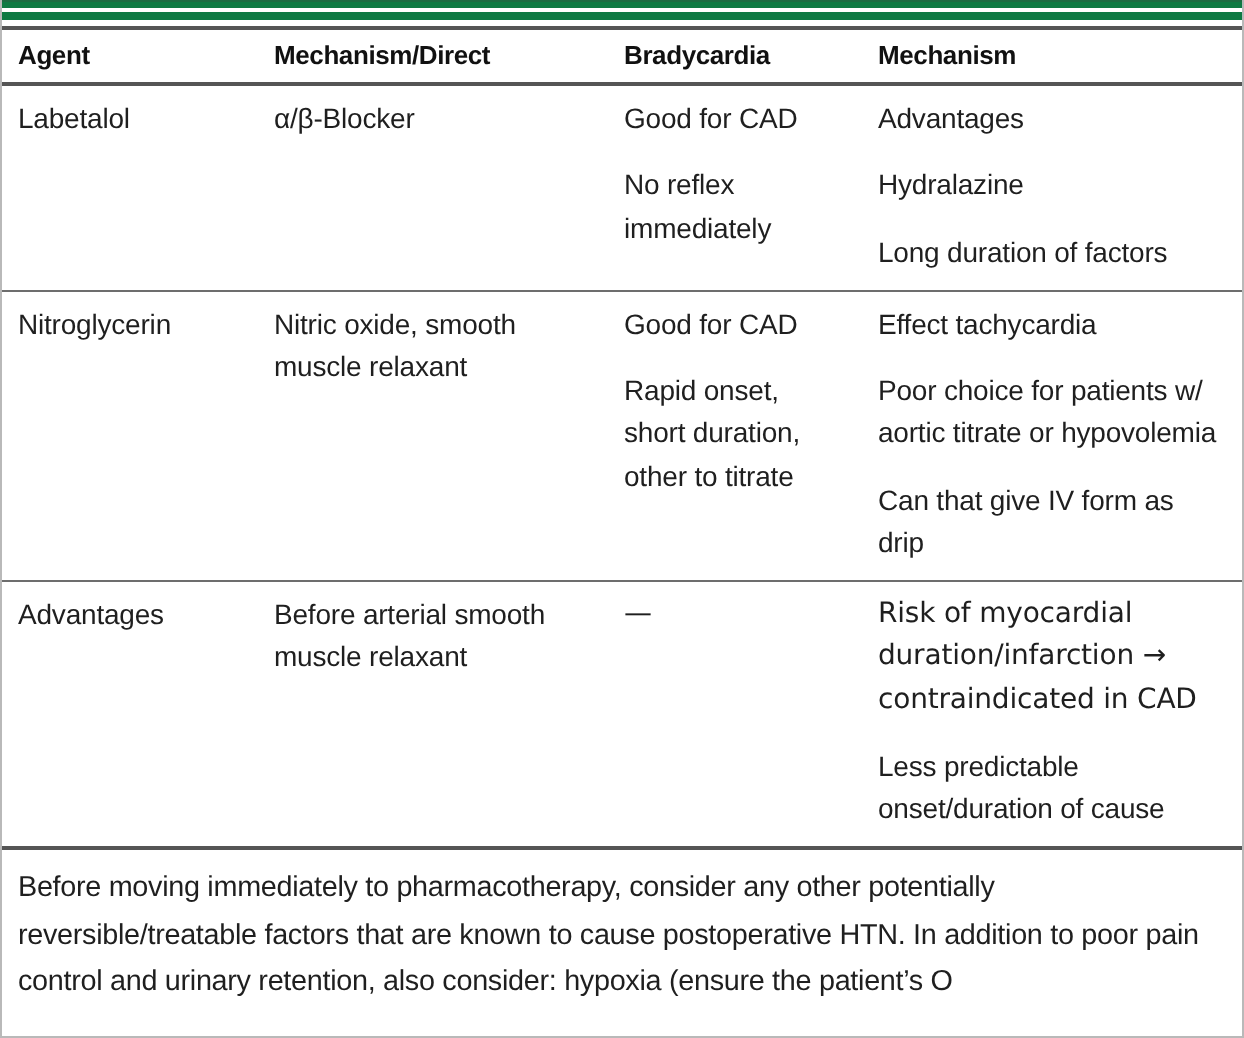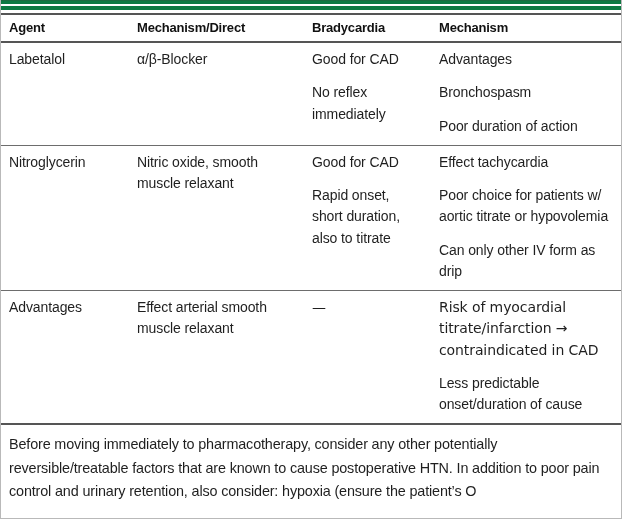--- a/index.html
+++ b/index.html
@@ -158,22 +158,22 @@
         </td>
         <td>
           <div class="cell-lines">
             <p>Good for CAD</p>
             <p>No reflex immediately</p>
           </div>
         </td>
         <td>
           <div class="cell-lines">
             <p>Advantages</p>
-            <p>Bronchospasm</p>
-            <p>Poor duration of action</p>
+            <p>Hydralazine</p>
+            <p>Long duration of factors</p>
           </div>
         </td>
       </tr>
     </tbody>
   </table>
 
   <div class="rule-row"></div>
 
   <table class="tbl">
     <colgroup>
@@ -186,59 +186,59 @@
       <tr>
         <td>Nitroglycerin</td>
         <td>
           <div class="cell-lines">
             <p>Nitric oxide, smooth muscle relaxant</p>
           </div>
         </td>
         <td>
           <div class="cell-lines">
             <p>Good for CAD</p>
-            <p>Rapid onset, short duration, also to titrate</p>
+            <p>Rapid onset, short duration, other to titrate</p>
           </div>
         </td>
         <td>
           <div class="cell-lines">
             <p>Effect tachycardia</p>
             <p>Poor choice for patients w/ aortic titrate or hypovolemia</p>
-            <p>Can only other IV form as drip</p>
+            <p>Can that give IV form as drip</p>
           </div>
         </td>
       </tr>
     </tbody>
   </table>
 
   <div class="rule-row"></div>
 
   <table class="tbl">
     <colgroup>
       <col class="c-agent">
         <col class="c-mech">
         <col class="c-adv">
         <col class="c-draw">
     </colgroup>
     <tbody>
       <tr>
         <td>Advantages</td>
         <td>
           <div class="cell-lines">
-            <p>Effect arterial smooth muscle relaxant</p>
+            <p>Before arterial smooth muscle relaxant</p>
           </div>
         </td>
         <td>
           <div class="cell-lines">
             <p class="emdash">—</p>
           </div>
         </td>
         <td>
           <div class="cell-lines">
-            <p class="arrow">Risk of myocardial titrate/infarction → contraindicated in CAD</p>
+            <p class="arrow">Risk of myocardial duration/infarction → contraindicated in CAD</p>
             <p>Less predictable onset/duration of cause</p>
           </div>
         </td>
       </tr>
     </tbody>
   </table>
 
   <div class="rule-foot"></div>
 
   <div class="footnote"><span>Before moving immediately to pharmacotherapy, consider any other potentially reversible/treatable factors that are known to cause postoperative HTN. In addition to poor pain control and urinary retention, also consider: hypoxia (ensure the patient’s O</span></div>

